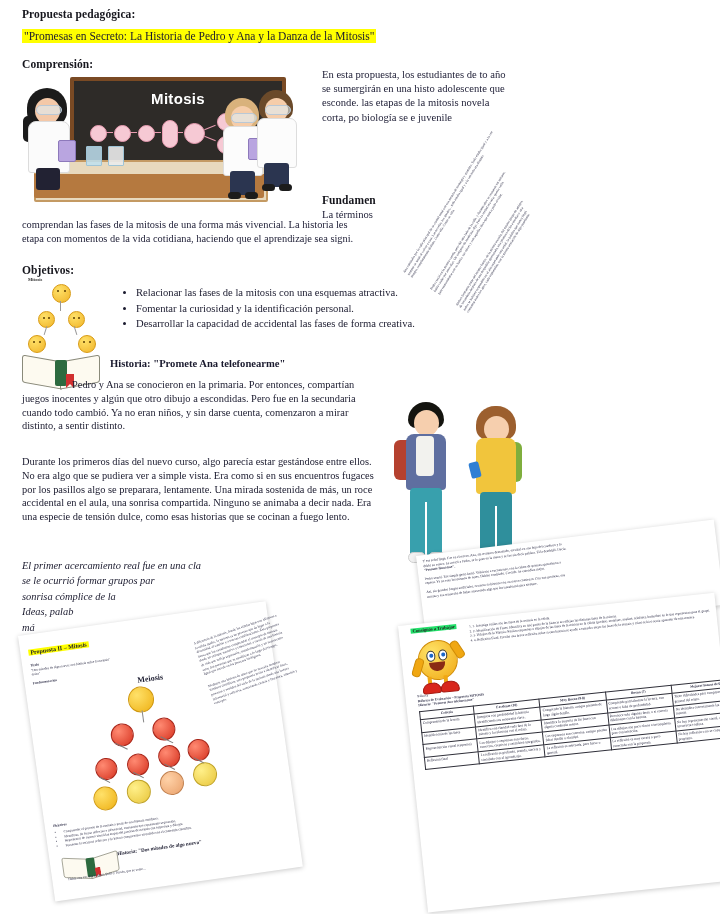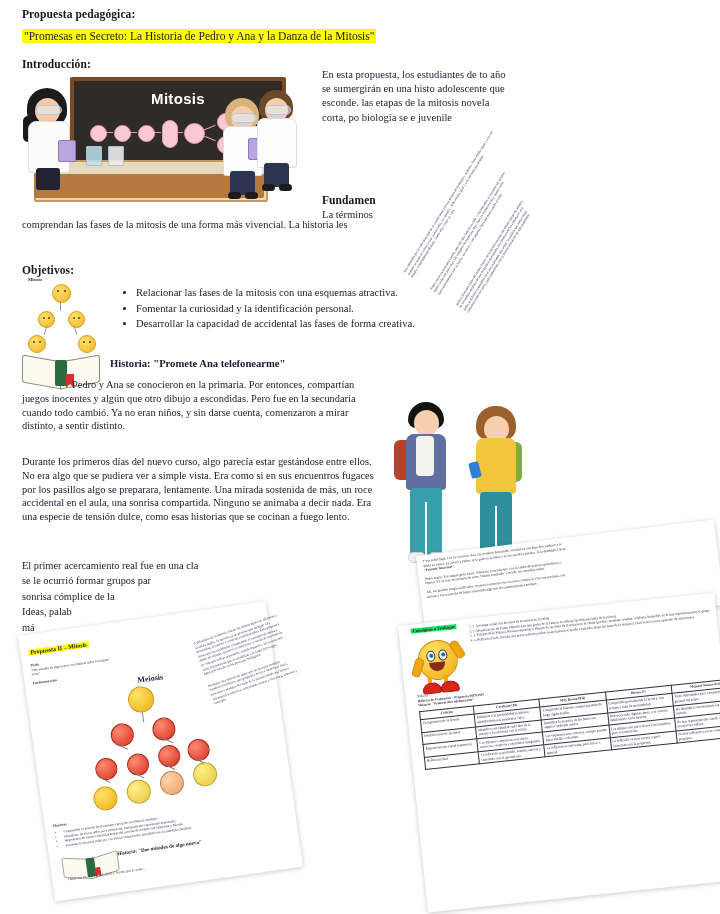--- a/index.html
+++ b/index.html
@@ -66,21 +66,21 @@
   .bk-l,.bk-r{position:absolute;top:6px;width:38px;height:26px;background:#fdfaf0;border:1.4px solid #8a8a7a;}
   .bk-l{left:0;transform:skewY(10deg);border-radius:3px 0 0 3px;}
   .bk-r{left:38px;transform:skewY(-10deg);border-radius:0 3px 3px 0;}
   .bk-sp{position:absolute;left:33px;top:8px;width:12px;height:26px;background:#2d6a3f;border-radius:2px;}
   .bk-mark{position:absolute;left:44px;top:22px;width:8px;height:14px;background:#d03030;clip-path:polygon(0 0,100% 0,100% 100%,50% 72%,0 100%);}
   .hist-title{position:absolute;left:110px;top:358px;font-size:10.6px;font-weight:bold;}
 
   .story1{position:absolute;left:22px;top:378px;width:355px;font-size:10.4px;line-height:13.8px;text-indent:0;}
   .story1 .ind{display:inline-block;width:50px;}
   .story2{position:absolute;left:22px;top:455px;width:360px;font-size:10.4px;line-height:13.8px;}
-  .story3{position:absolute;left:22px;top:558px;width:260px;font-size:10.4px;line-height:15.4px;}
+  .story3{position:absolute;left:22px;top:558px;width:260px;font-size:10.4px;line-height:15.4px;font-style:italic;}
   .story3-right{position:absolute;left:338px;top:558px;width:170px;font-size:10.4px;line-height:15.4px;text-align:right;}
 
   
   .teens{position:absolute;left:392px;top:398px;width:160px;height:178px;}
   .teen{position:absolute;width:66px;height:172px;}
   .boy{left:2px;top:4px;}
   .girl{left:72px;top:8px;}
   .th-hair{position:absolute;left:14px;top:0;width:36px;height:26px;border-radius:18px 18px 8px 8px;}
   .th-face{position:absolute;left:20px;top:8px;width:25px;height:26px;background:#f6cfae;border-radius:50%;}
   .th-torso{position:absolute;left:12px;top:32px;width:40px;height:56px;border-radius:8px 8px 4px 4px;}
@@ -137,21 +137,21 @@
 </head>
 <body>
 
 <div class="page">
 
   <div class="doc">
     <div class="lbl">Propuesta pedagógica:</div>
     <div style="height:6px"></div>
     <span class="hl-yellow">"Promesas en Secreto: La Historia de Pedro y Ana y la Danza de la Mitosis"</span>
     <div style="height:14px"></div>
-    <div class="lbl">Introducción:</div>
+    <div class="lbl">Comprensión:</div>
   </div>
 
   <div class="classroom">
     <div class="cl-board">
       <div class="cl-board-title">Mitosis</div>
       <div class="cl-cells">
         <div class="cell" style="left:4px;top:8px;width:15px;height:15px;"></div>
         <div class="cdash" style="left:20px;top:15px;width:7px;"></div>
         <div class="cell" style="left:28px;top:8px;width:15px;height:15px;"></div>
         <div class="cdash" style="left:44px;top:15px;width:7px;"></div>
@@ -204,20 +204,21 @@
   </div>
 
   <div class="intro-right">En esta propuesta, los estudiantes de                      to año se sumergirán en una histo                      adolescente que esconde.                      las etapas de la mitosis                      novela corta, po                      biología se e                      juvenile</div>
 
   <div class="fund">
     <div class="lbl">Fundamen</div>
     <div>La términos </div>
   </div>
   <div style="position:absolute;left:22px;top:218px;width:470px;font-size:10.4px;line-height:14px;color:#23233a;">
     <div>comprendan las fases de la mitosis de una forma más vivencial. La historia les </div>
+    <div>etapa con momentos de la vida cotidiana, haciendo que el aprendizaje sea signi.</div>
   </div>
 
   <div class="objetivos lbl">Objetivos:</div>
   <div class="mito-label">Mitosis</div>
   <div class="mito-mini">
     <div class="sm" style="left:26px;top:0;width:17px;height:17px;"></div>
     <div class="mline" style="left:34px;top:17px;height:10px;"></div>
     <div class="sm" style="left:12px;top:27px;width:15px;height:15px;"></div>
     <div class="sm" style="left:42px;top:27px;width:15px;height:15px;"></div>
     <div class="mline" style="left:19px;top:42px;height:9px;transform:rotate(18deg);"></div>

